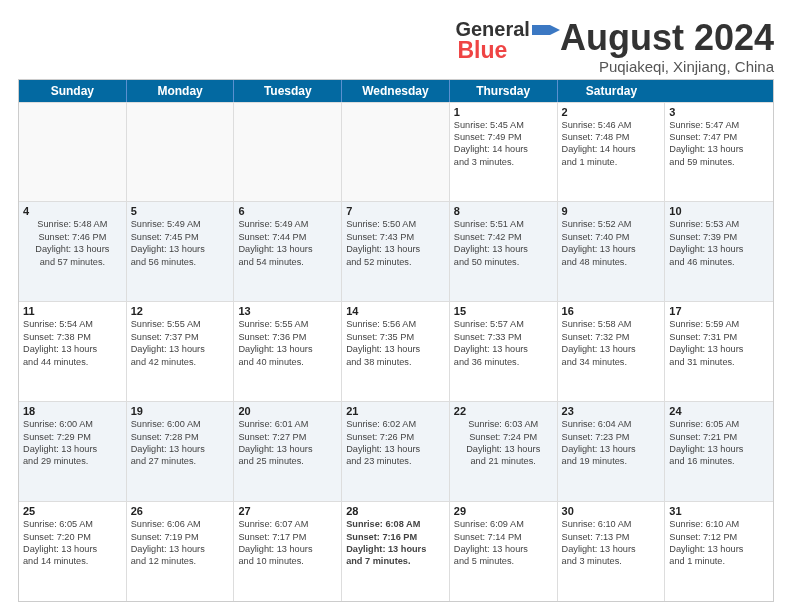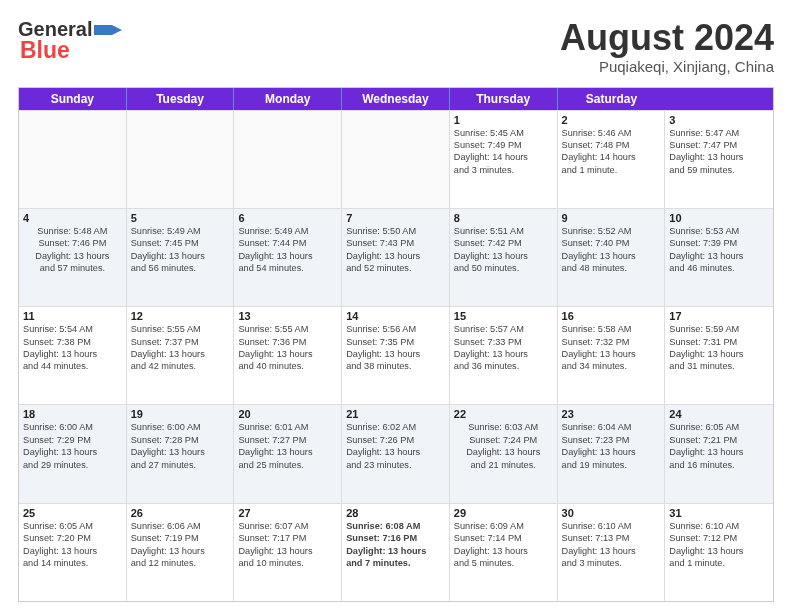--- a/index.html
+++ b/index.html
@@ -12,23 +12,23 @@
     }
     .page {
       width: 792px;
       height: 612px;
       padding: 18px 18px 10px 18px;
       display: flex;
       flex-direction: column;
     }
     .header {
       display: flex;
-      justify-content: space-between;
+      justify-content: flex-end;
       align-items: flex-start;
-      margin-bottom: 12px;
+      margin-bottom: 4px;
     }
     .logo {
       display: flex;
       flex-direction: column;
       align-items: flex-start;
     }
     .title-block {
       text-align: right;
     }
     .main-title {
@@ -43,21 +43,21 @@
     }
     .calendar {
       flex: 1;
       display: flex;
       flex-direction: column;
       border: 1px solid #ccc;
     }
     .cal-header {
       display: grid;
       grid-template-columns: repeat(7, 1fr);
-      background: #6d28d9;
+      background: #0369a1;
     }
     .cal-header-cell {
       color: #fff;
       font-size: 12px;
       font-weight: bold;
       text-align: center;
       padding: 4px 2px;
       border-right: 1px solid #5a90d0;
     }
     .cal-header-cell:last-child { border-right: none; }
@@ -113,22 +113,22 @@
     </div>
     <div class="title-block">
       <div class="main-title">August 2024</div>
       <div class="subtitle">Puqiakeqi, Xinjiang, China</div>
     </div>
   </div>
 
   <div class="calendar">
     <div class="cal-header">
     <div class="cal-header-cell">Sunday</div>
+        <div class="cal-header-cell">Monday</div>
         <div class="cal-header-cell">Tuesday</div>
-        <div class="cal-header-cell">Monday</div>
         <div class="cal-header-cell">Wednesday</div>
         <div class="cal-header-cell">Thursday</div>
         <div class="cal-header-cell">Saturday</div>
       </div>
     <div class="cal-body">
     <div class="cal-row">
           <div class="cal-cell empty"></div>
           <div class="cal-cell empty"></div>
           <div class="cal-cell empty"></div>
           <div class="cal-cell empty"></div>

